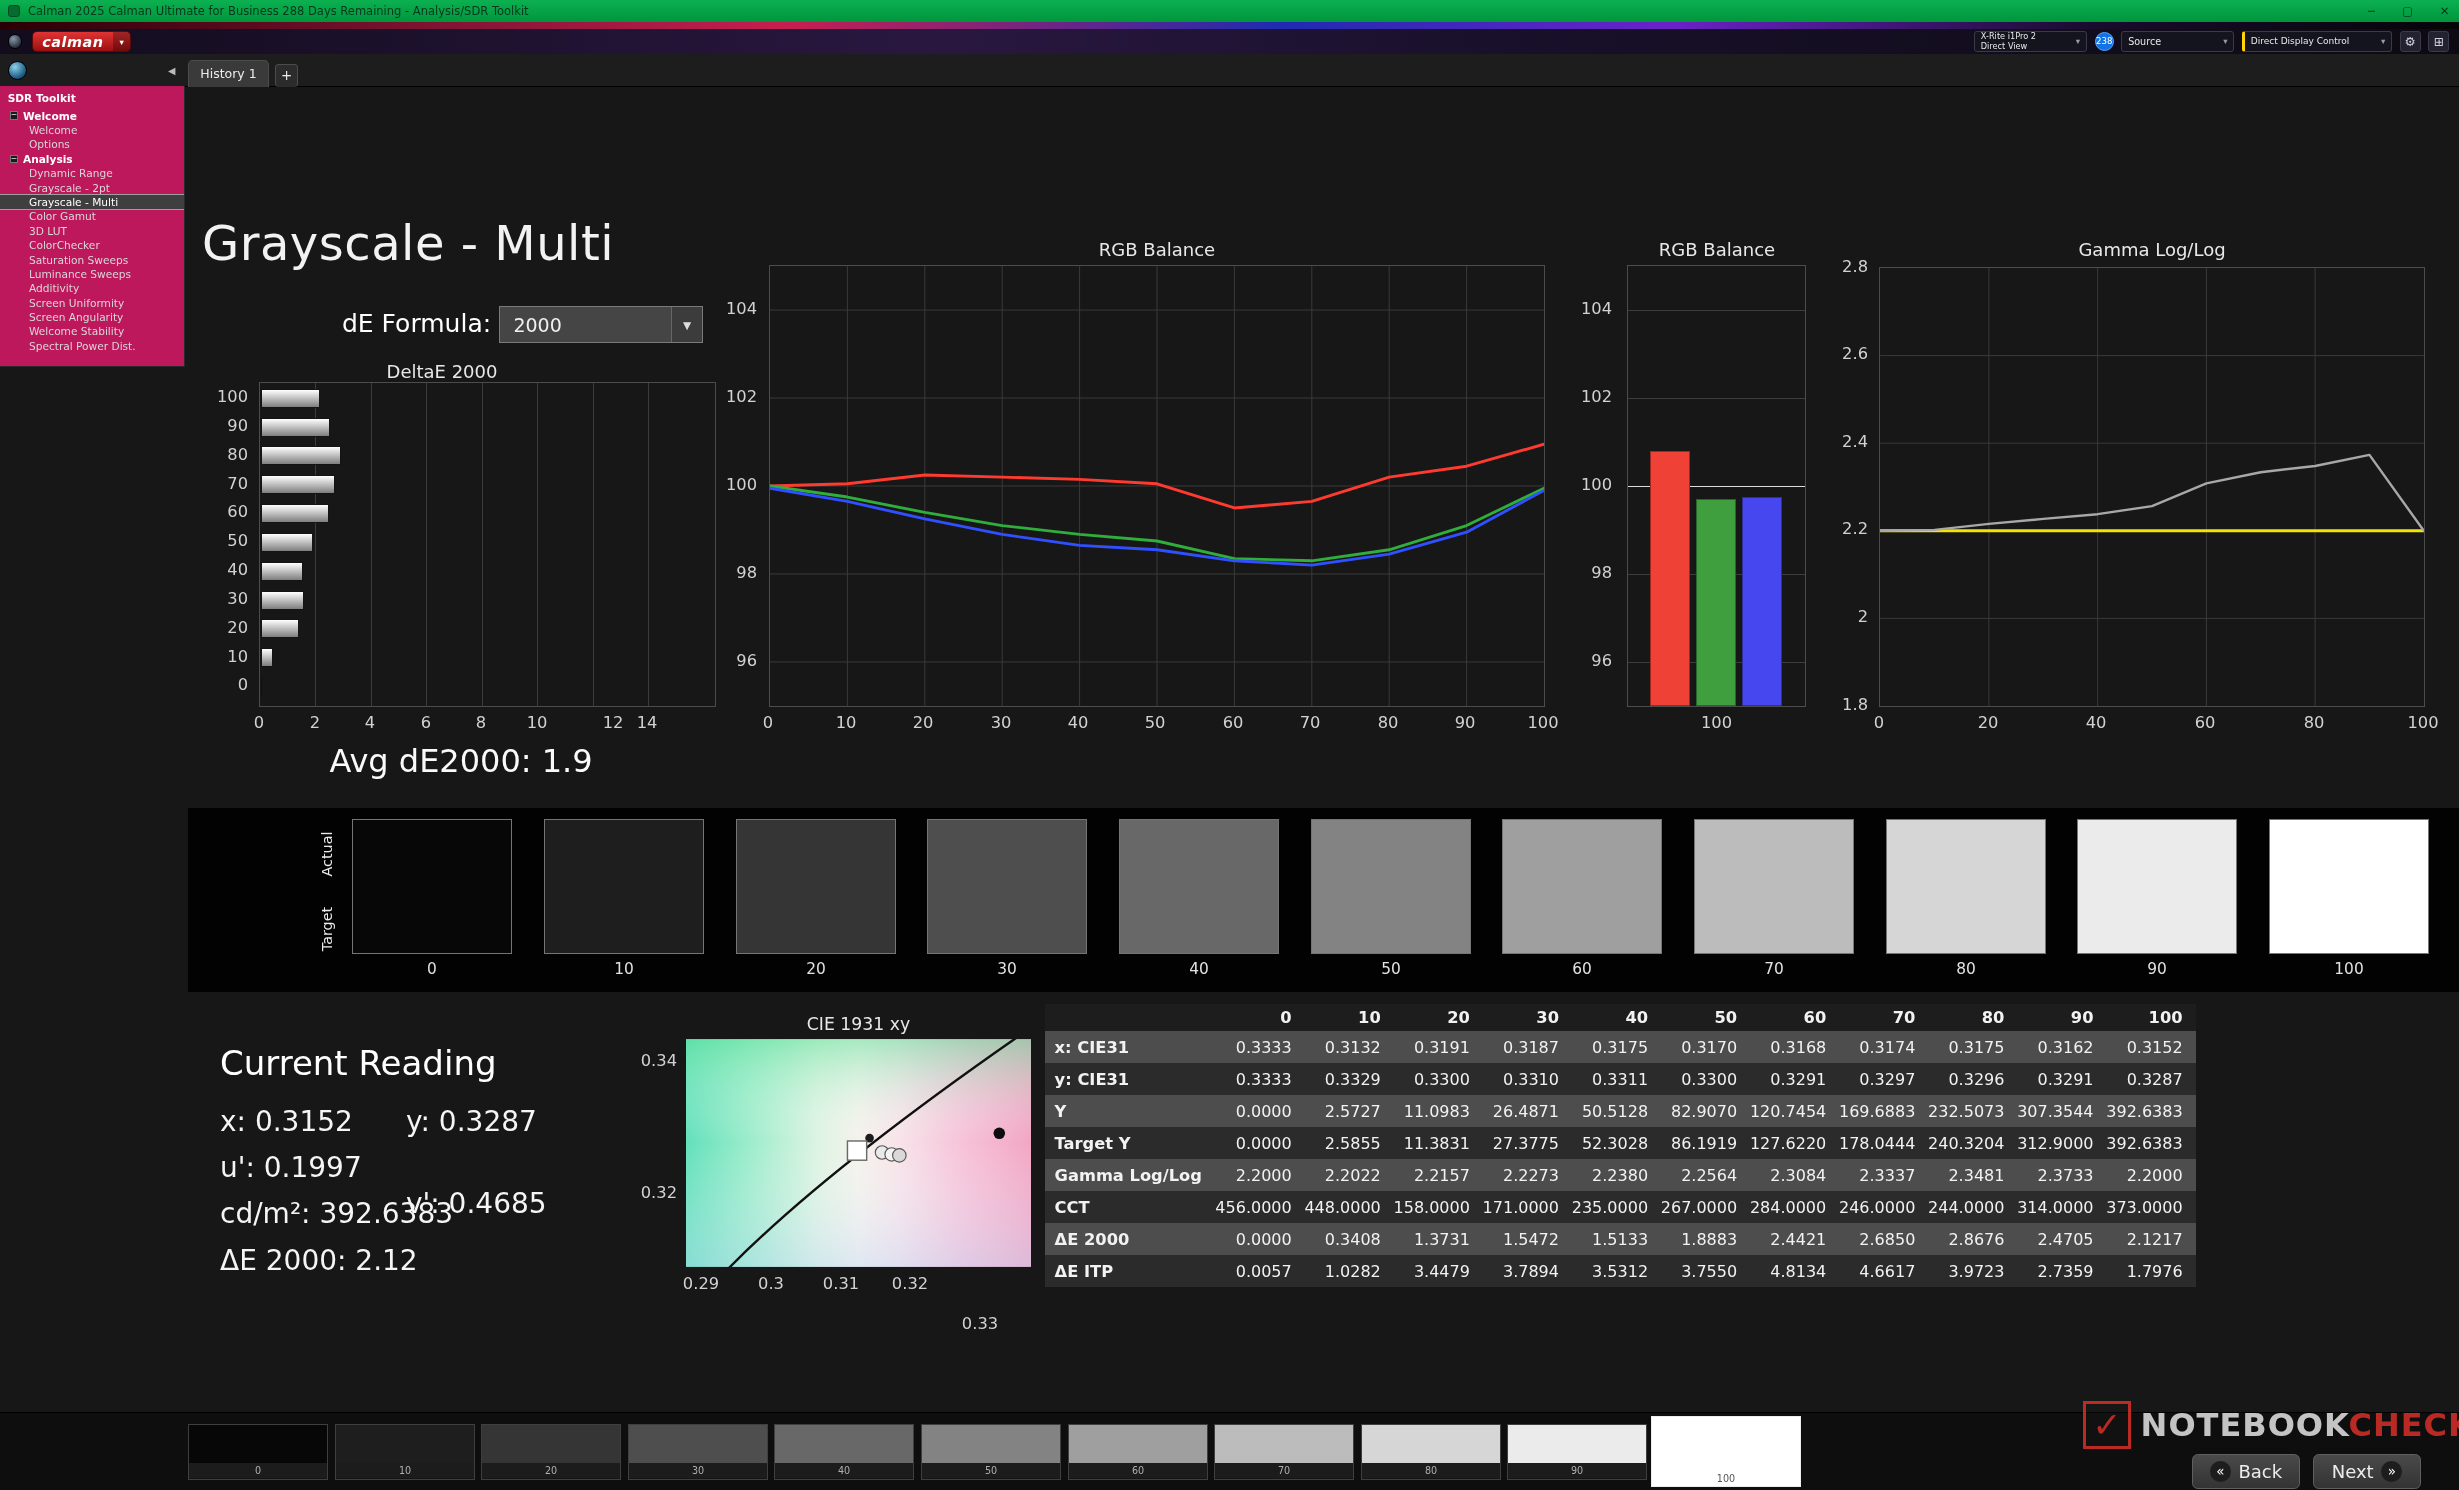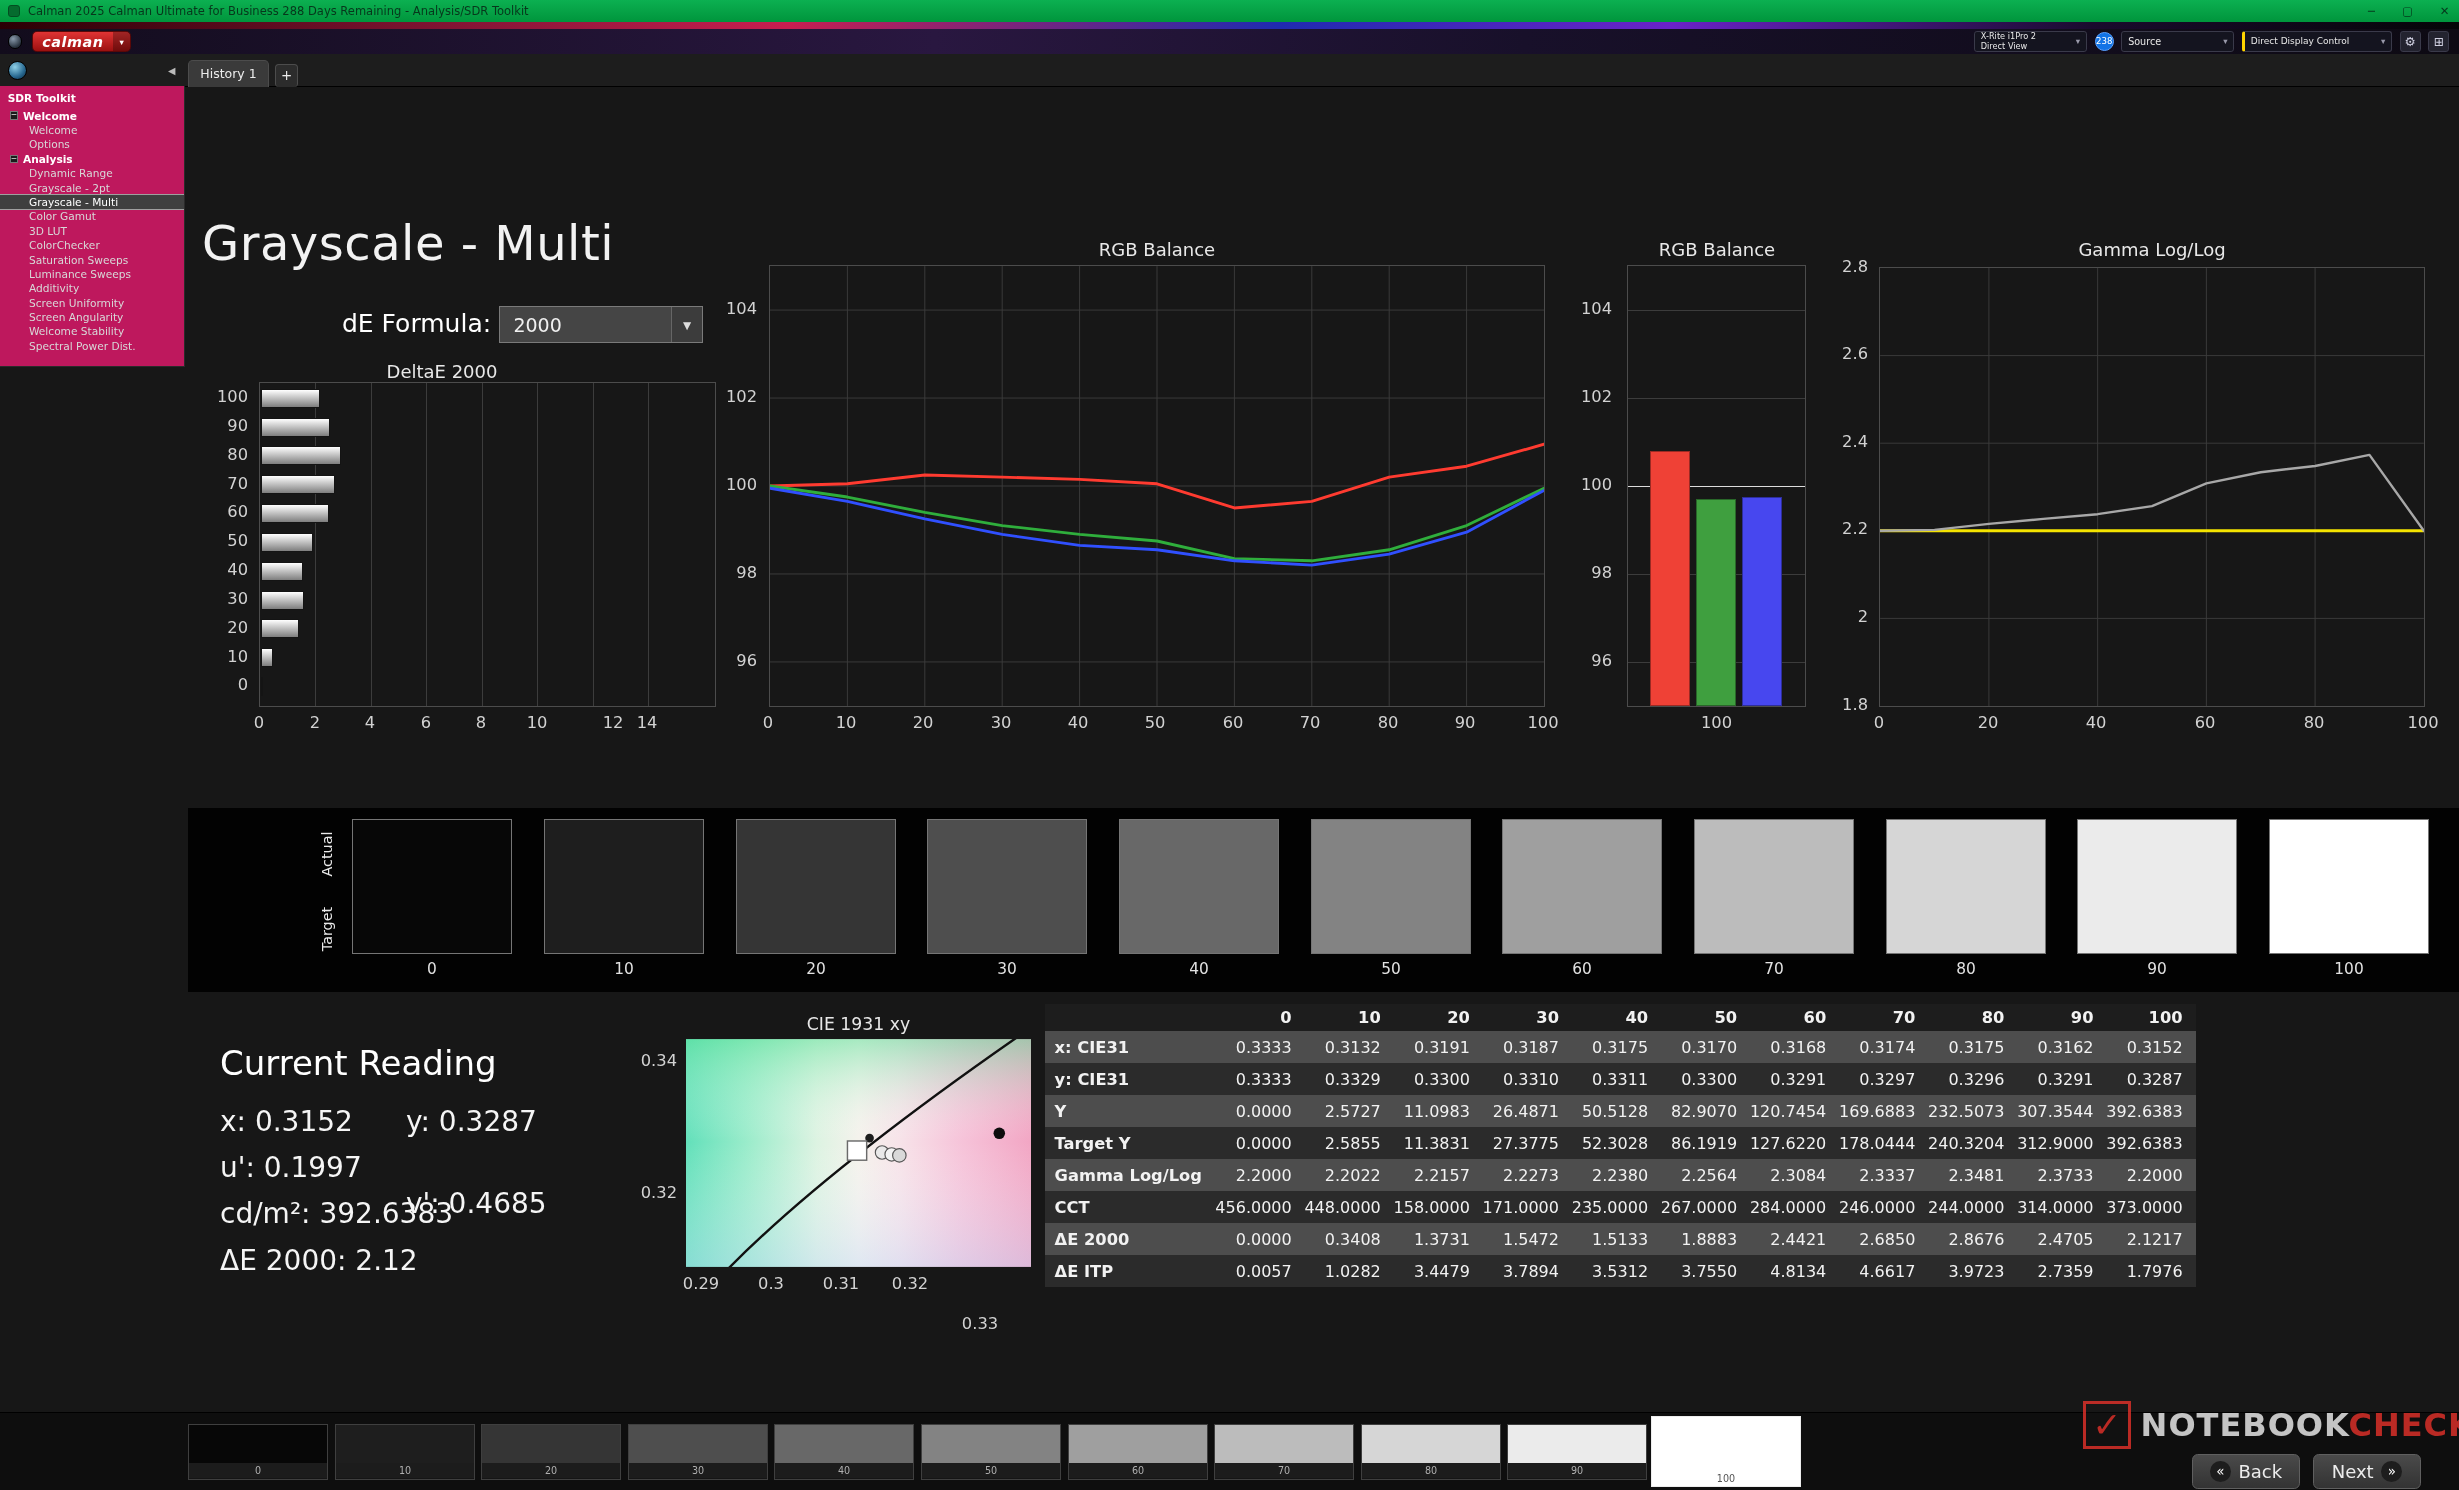--- a/index.html
+++ b/index.html
@@ -290,20 +290,21 @@
         <line x1="0" x2="566" y1="364.8" y2="364.8" stroke="#3c3c3c" stroke-width="1"></line>
         <line y1="0" y2="456" x1="113.2" x2="113.2" stroke="#3c3c3c" stroke-width="1"></line>
         <line y1="0" y2="456" x1="226.4" x2="226.4" stroke="#3c3c3c" stroke-width="1"></line>
         <line y1="0" y2="456" x1="339.6" x2="339.6" stroke="#3c3c3c" stroke-width="1"></line>
         <line y1="0" y2="456" x1="452.8" x2="452.8" stroke="#3c3c3c" stroke-width="1"></line>
         <polyline fill="none" stroke="#f5e400" stroke-width="3" stroke-linejoin="round" stroke-linecap="round" points="0.0,273.6 56.6,273.6 113.2,273.6 169.8,273.6 226.4,273.6 283.0,273.6 339.6,273.6 396.2,273.6 452.8,273.6 509.4,273.6 566.0,273.6"></polyline>
         <polyline fill="none" stroke="#a8a8a8" stroke-width="2.5" stroke-linejoin="round" stroke-linecap="round" points="0.0,273.6 56.6,272.6 113.2,266.4 169.8,261.2 226.4,256.3 283.0,247.9 339.6,224.2 396.2,212.6 452.8,206.1 509.4,194.6 566.0,273.6"></polyline>
       </svg>
   </div>
 
+  <div class="sum" id="sum0">Avg dE2000: 1.9</div>
 
   <div id="swatchband">
     <div class="rot" id="rot-actual">Actual</div>
     <div class="rot" id="rot-target">Target</div>
   <div class="swatch" style="left: 164px; background: rgb(7, 7, 7);"></div>
       <div class="swlabel" style="left: 164px;">0</div>
       <div class="swatch" style="left: 356px; background: rgb(30, 30, 30);"></div>
       <div class="swlabel" style="left: 356px;">10</div>
       <div class="swatch" style="left: 548px; background: rgb(53, 53, 53);"></div>
       <div class="swlabel" style="left: 548px;">20</div>

